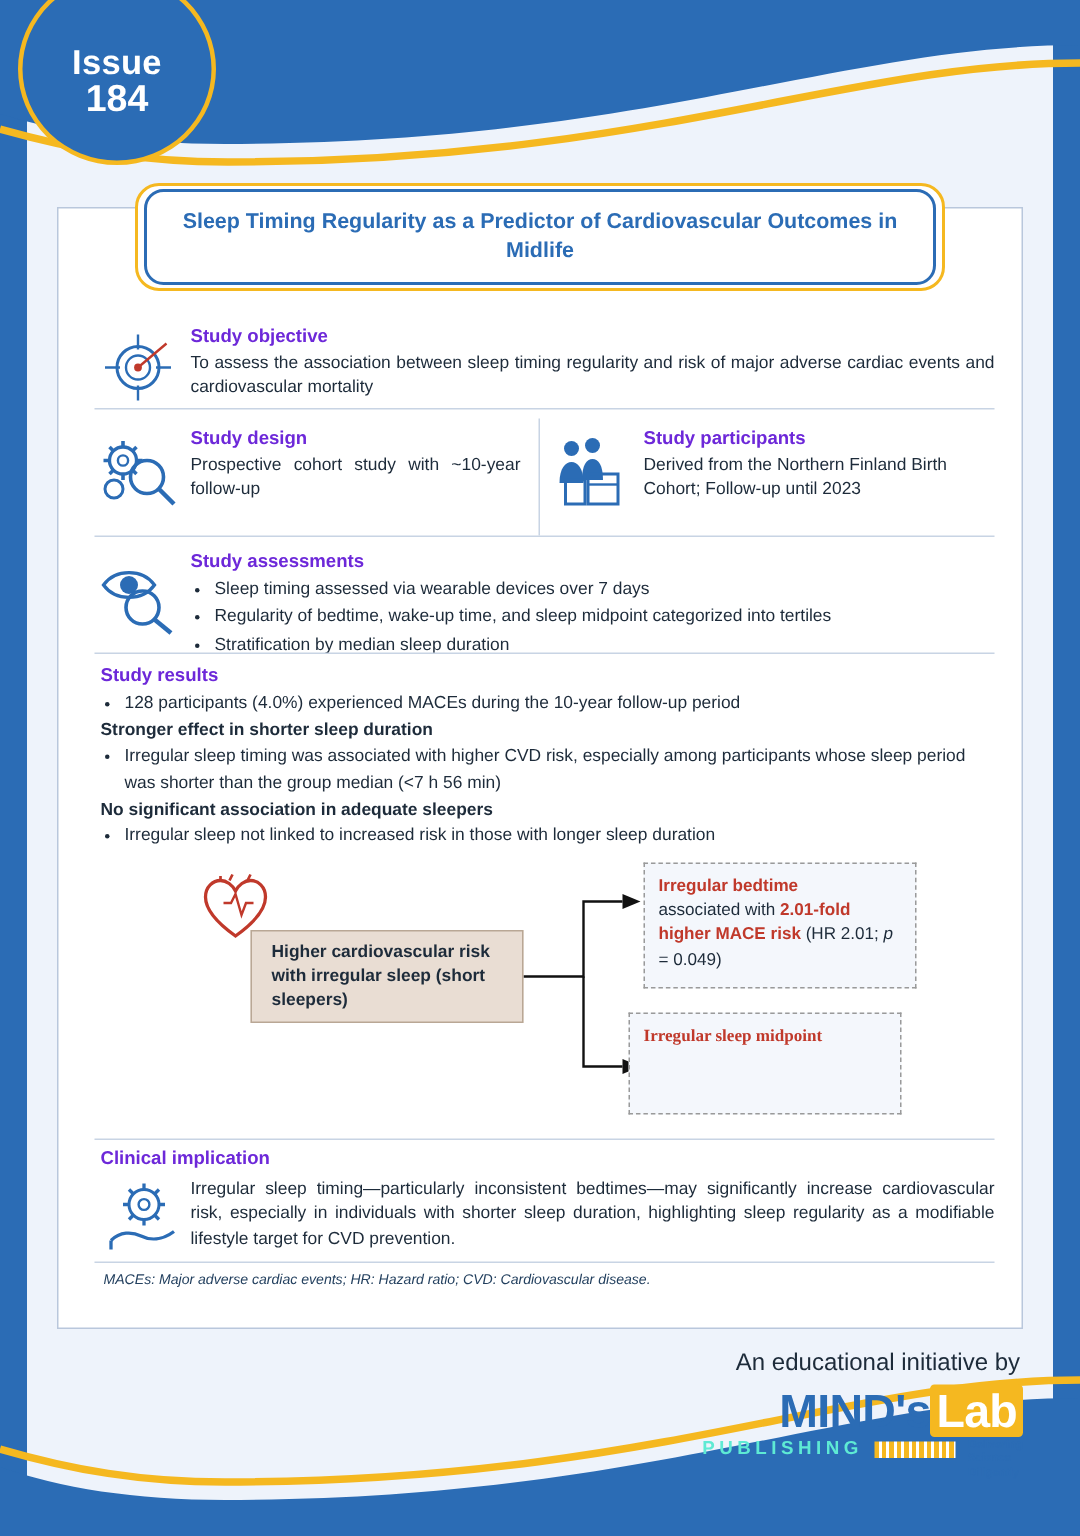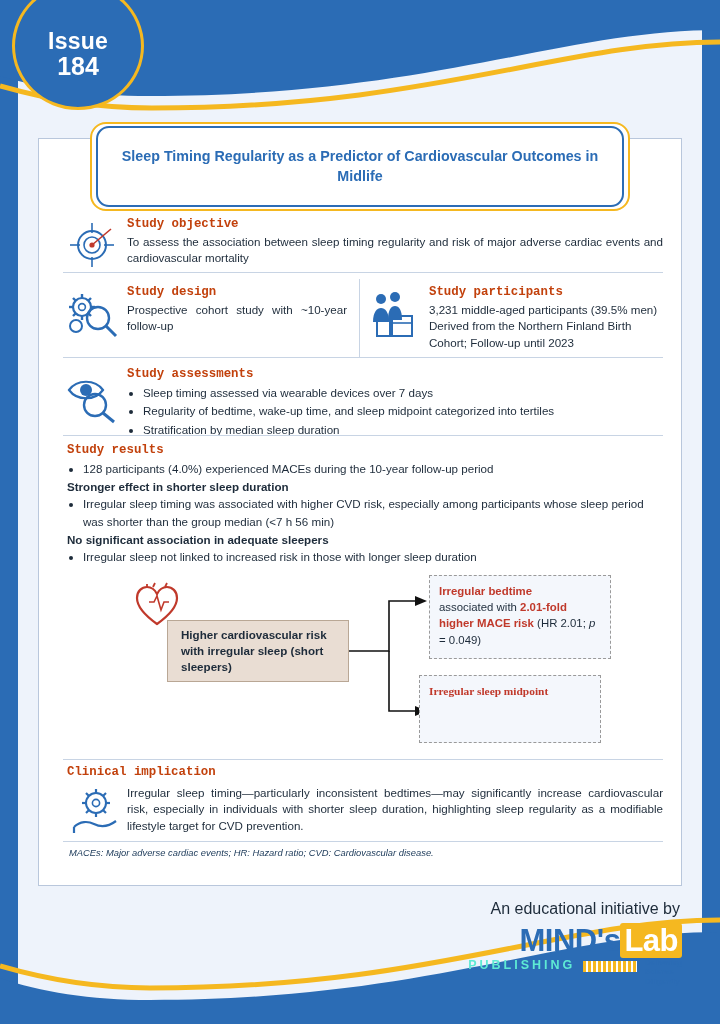--- a/index.html
+++ b/index.html
@@ -79,21 +79,21 @@
     height: 748px;
     background: #ffffff;
     border: 1px solid #b9c7dc;
     box-sizing: border-box;
   }
 
   
   .title-wrap {
     position: absolute;
     left: 90px; top: 122px;
-    width: 540px; height: 89px;
+    width: 540px; height: 72px;
   }
   .title-outer {
     position: absolute;
     inset: 0;
     border: 2px solid #f5b820;
     border-radius: 16px;
     background: #ffffff;
   }
   .title-inner {
     position: absolute;
@@ -110,25 +110,24 @@
   }
   .title-inner span {
     color: #2b6cb5;
     font-size: 14.3px;
     font-weight: bold;
     line-height: 1.35;
   }
 
   
   .sec-head {
-    color: #c2410c;
+    color: #6d28d9;
     font-weight: bold;
     font-size: 12.4px;
     margin: 0 0 3px 0;
-    font-family: Liberation Mono, monospace;
   }
   .body-txt {
     color: #1d2b3a;
     font-size: 11.6px;
     line-height: 1.42;
     text-align: justify;
   }
   .row {
     position: absolute;
     box-sizing: border-box;
@@ -332,21 +331,20 @@
         <circle cx="27" cy="7" r="5" fill="#2b6cb5"></circle>
         <path d="M5,32 C5,22 9,18 13,18 C17,18 21,22 21,32 Z" fill="#2b6cb5"></path>
         <path d="M20,30 C20,20 23,16 27,16 C31,16 34,20 34,30 Z" fill="#2b6cb5"></path>
         <rect x="9" y="30" width="13" height="16" fill="none" stroke="#2b6cb5" stroke-width="2"></rect>
         <rect x="24" y="26" width="20" height="20" fill="none" stroke="#2b6cb5" stroke-width="2"></rect>
         <line x1="24" y1="33" x2="44" y2="33" stroke="#2b6cb5" stroke-width="1.6"></line>
       </svg>
     </div>
     <div class="row" style="left:390px; top:146px; width:238px;">
       <div class="sec-head">Study participants</div>
-      <div class="body-txt" style="text-align:left;">3,231 middle-aged participants (39.5% men)</div>
       <div class="body-txt" style="text-align:left;">Derived from the Northern Finland Birth Cohort; Follow-up until 2023</div>
     </div>
     <div class="hr" style="left:24px; top:218px; width:600px;"></div>
 
     <div class="icon-box" style="left:22px; top:232px; width:62px; height:56px;">
       <svg width="54" height="50" viewBox="0 0 54 50">
         <path d="M4,16 C12,5 30,5 38,16 C30,27 12,27 4,16 Z" fill="none" stroke="#2b6cb5" stroke-width="2.2"></path>
         <circle cx="21" cy="16" r="6" fill="#2b6cb5"></circle>
         <circle cx="30" cy="31" r="11" fill="none" stroke="#2b6cb5" stroke-width="2.4"></circle>
         <line x1="38" y1="39" x2="49" y2="48" stroke="#2b6cb5" stroke-width="3"></line>

